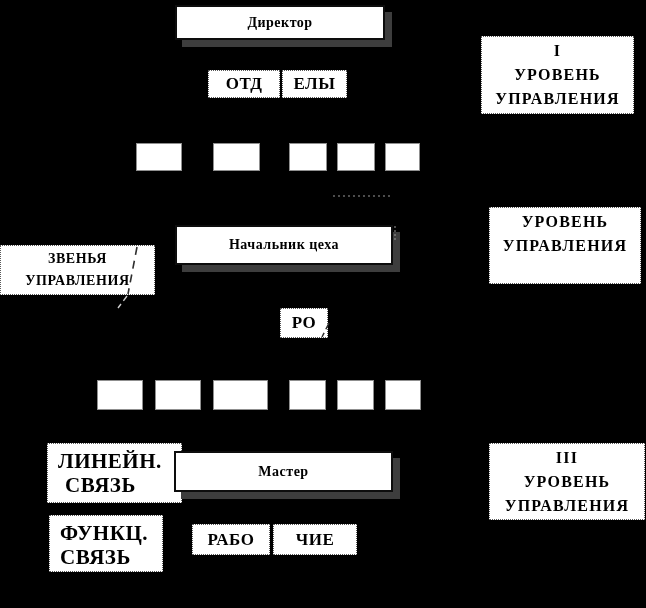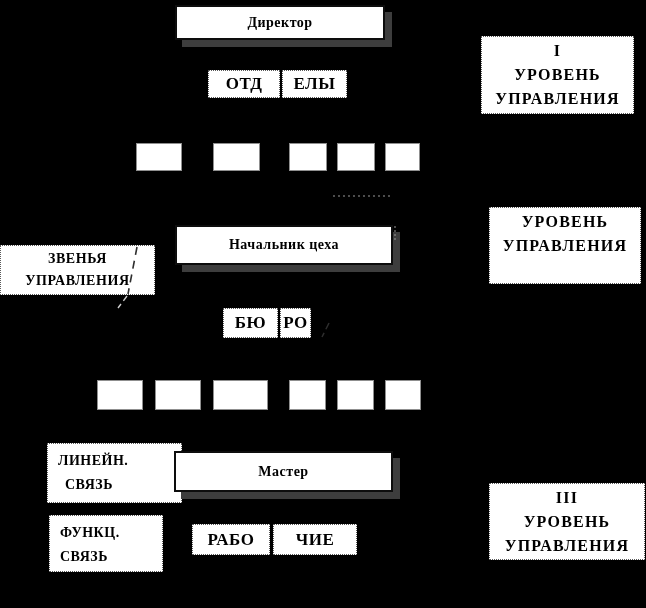--- a/index.html
+++ b/index.html
@@ -20,21 +20,21 @@
     background:#fff;border:1px dotted #5a5a5a;
     font-weight:bold;text-align:center;
   }
   .paircell{
     display:flex;align-items:center;justify-content:center;
     font-size:17px;letter-spacing:.5px;
   }
   .levelbox{font-size:16px;line-height:24px;letter-spacing:1.2px;padding-top:2px;}
   .sidelabel{font-size:14px;line-height:22px;letter-spacing:.6px;padding-top:2px;}
   .calloutbox{
-    text-align:left;font-size:14px;line-height:24px;letter-spacing:.5px;
+    text-align:left;font-size:21px;line-height:24px;letter-spacing:.5px;
     padding:5px 4px 0 10px;
   }
   .calloutbox .l2{margin-left:7px;}
   
   .unit{background:#fff;border:1px solid #8f8f8f;}
   svg.lines{position:absolute;left:0;top:0;pointer-events:none;}
 </style>
 </head>
 <body>
 
@@ -74,24 +74,21 @@
   <div class="abs dotted sidelabel" style="left:0px;top:245px;width:155px;height:50px;">
     <div>ЗВЕНЬЯ</div>
     <div>УПРАВЛЕНИЯ</div>
   </div>
 
   <div class="abs dotted levelbox" style="left:489px;top:207px;width:152px;height:77px;">
     <div>УРОВЕНЬ</div>
     <div>УПРАВЛЕНИЯ</div>
   </div>
 
-  <div class="abs dotted paircell" style="left:223px;top:308px;width:55px;height:30px;">
-    <span>БЮ</span>
-  </div>
-  <div class="abs dotted paircell" style="left:280px;top:308px;width:31px;height:30px;">
+  <div class="abs dotted paircell" style="left:280px;top:308px;width:48px;height:30px;">
     <span>РО</span>
   </div>
 
   <div id="row2">
       <div class="abs unit" style="left: 97px; top: 380px; width: 46px; height: 30px;"></div>
       <div class="abs unit" style="left: 155px; top: 380px; width: 46px; height: 30px;"></div>
       <div class="abs unit" style="left: 213px; top: 380px; width: 55px; height: 30px;"></div>
       <div class="abs unit" style="left: 289px; top: 380px; width: 37px; height: 30px;"></div>
       <div class="abs unit" style="left: 337px; top: 380px; width: 37px; height: 30px;"></div>
       <div class="abs unit" style="left: 385px; top: 380px; width: 36px; height: 30px;"></div>
@@ -112,21 +109,21 @@
     <div>СВЯЗЬ</div>
   </div>
 
   <div class="abs dotted paircell" style="left:192px;top:524px;width:78px;height:31px;">
     <span>РАБО</span>
   </div>
   <div class="abs dotted paircell" style="left:273px;top:524px;width:84px;height:31px;">
     <span>ЧИЕ</span>
   </div>
 
-  <div class="abs dotted levelbox" style="left:489px;top:443px;width:156px;height:77px;margin-top:40px;">
+  <div class="abs dotted levelbox" style="left:489px;top:443px;width:156px;height:77px;">
     <div>III</div>
     <div>УРОВЕНЬ</div>
     <div>УПРАВЛЕНИЯ</div>
   </div>
 
   <svg class="lines" width="646" height="608" viewBox="0 0 646 608">
     <line x1="137" y1="247" x2="128" y2="294" stroke="#2e2e2e" stroke-width="1.6" stroke-dasharray="8 6"></line>
     <line x1="127" y1="296" x2="118" y2="308" stroke="#cfcfcf" stroke-width="1.4" stroke-dasharray="6 4"></line>
     <line x1="329" y1="323" x2="322" y2="337" stroke="#2e2e2e" stroke-width="1.5" stroke-dasharray="7 4"></line>
     <line x1="122" y1="445" x2="182" y2="445" stroke="#2e2e2e" stroke-width="1.5" stroke-dasharray="7 5"></line>

